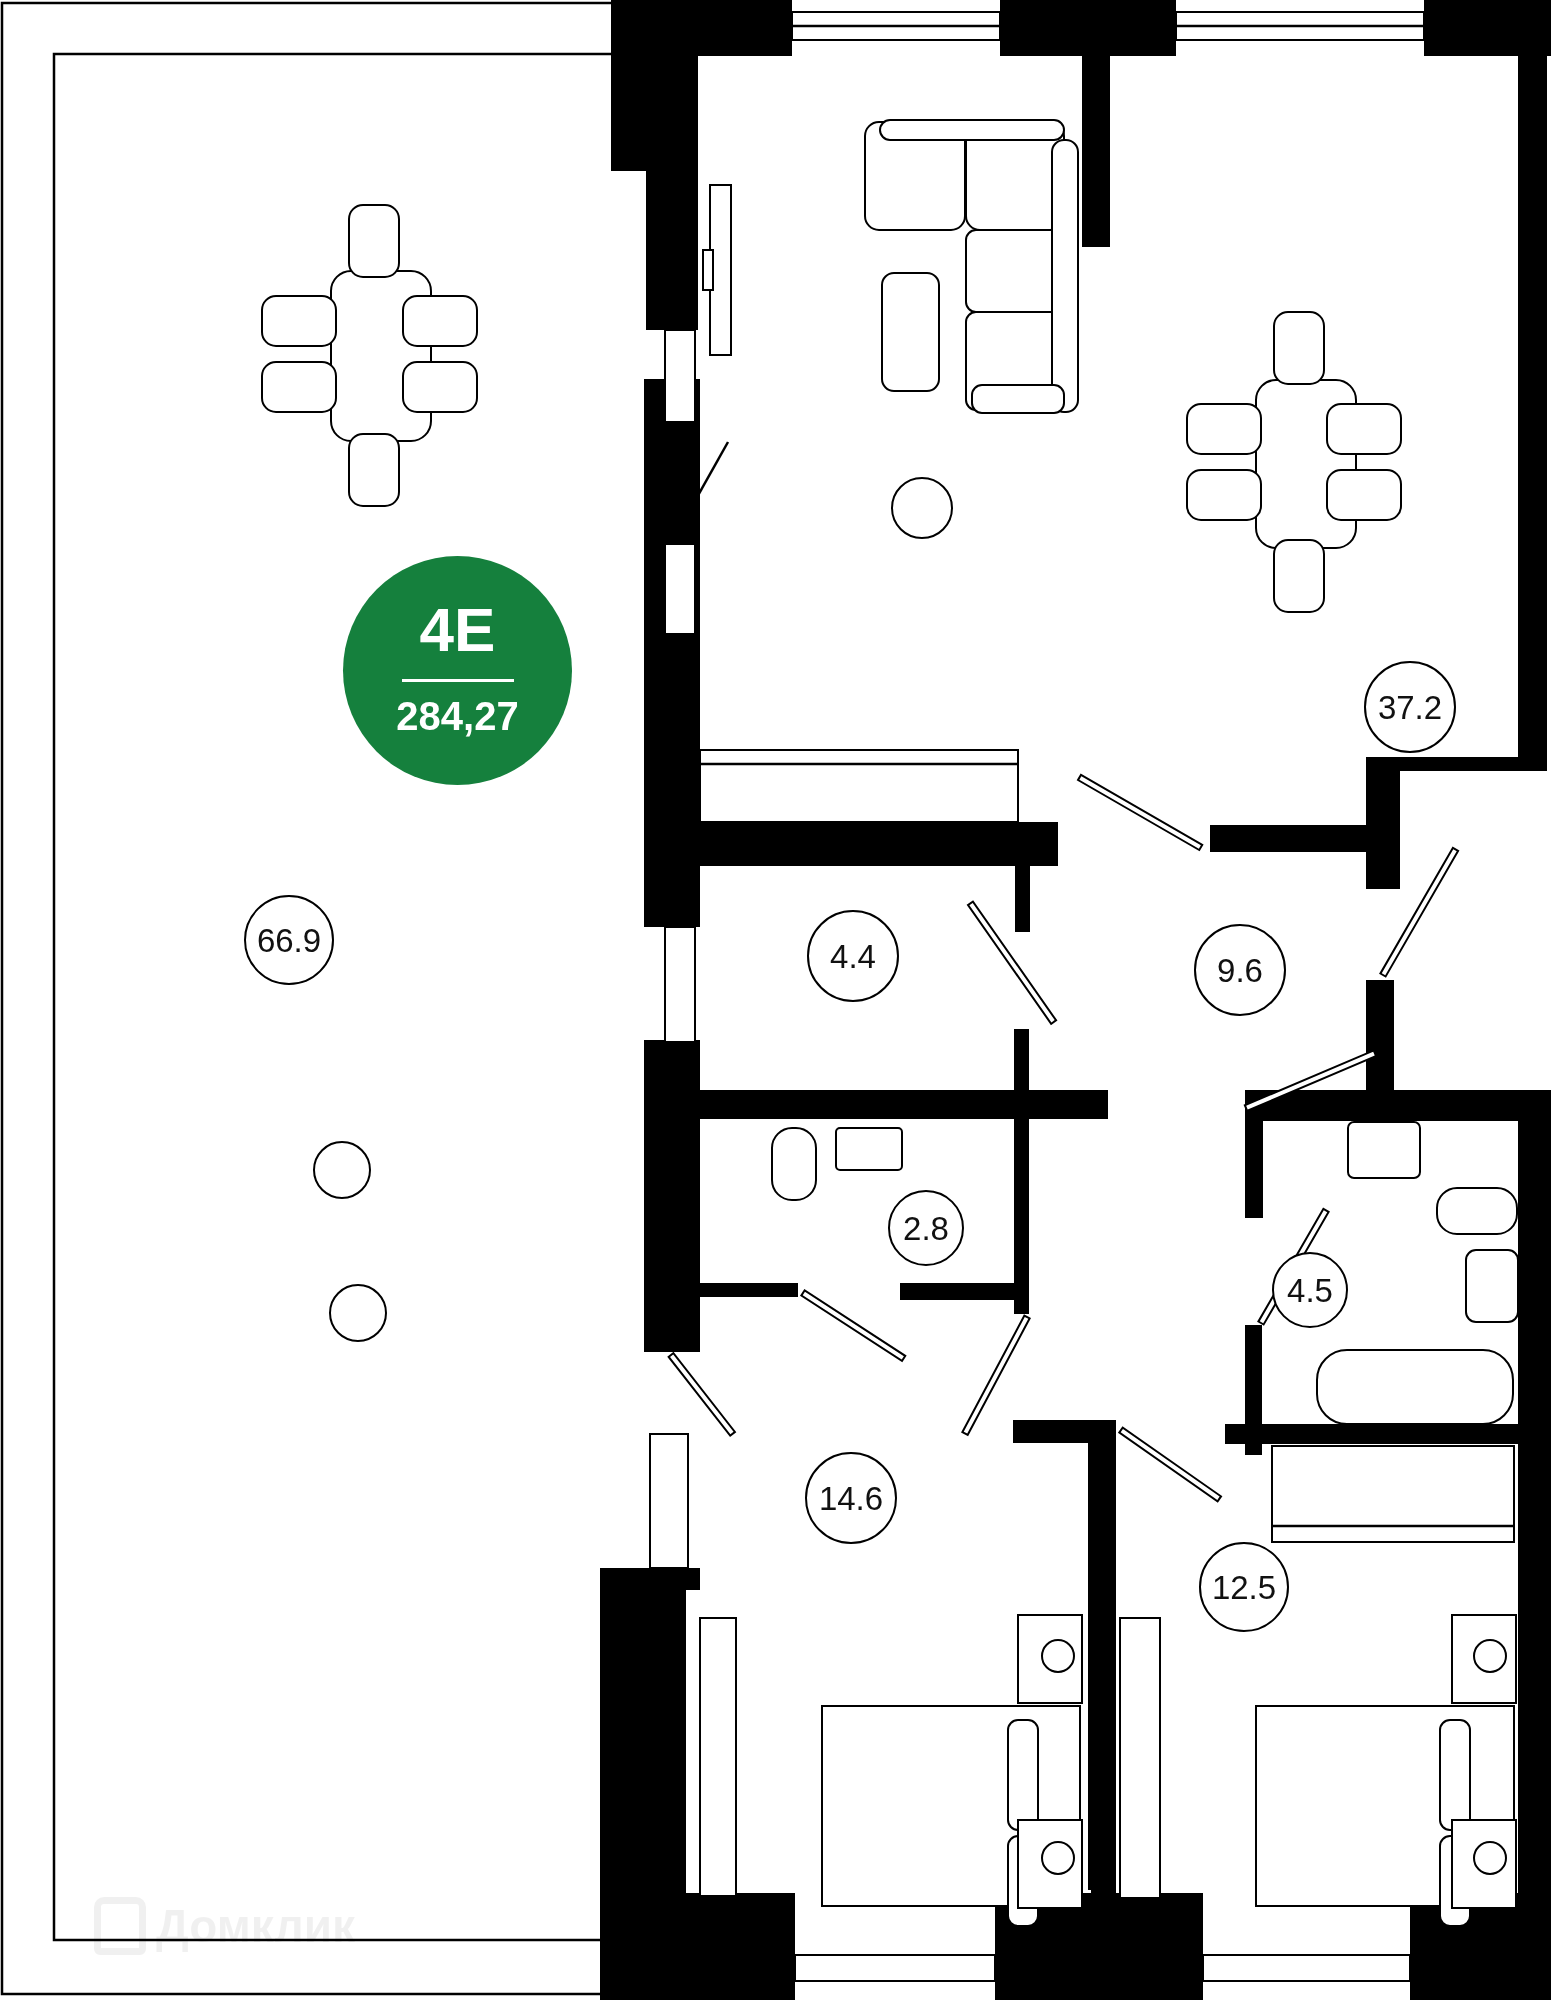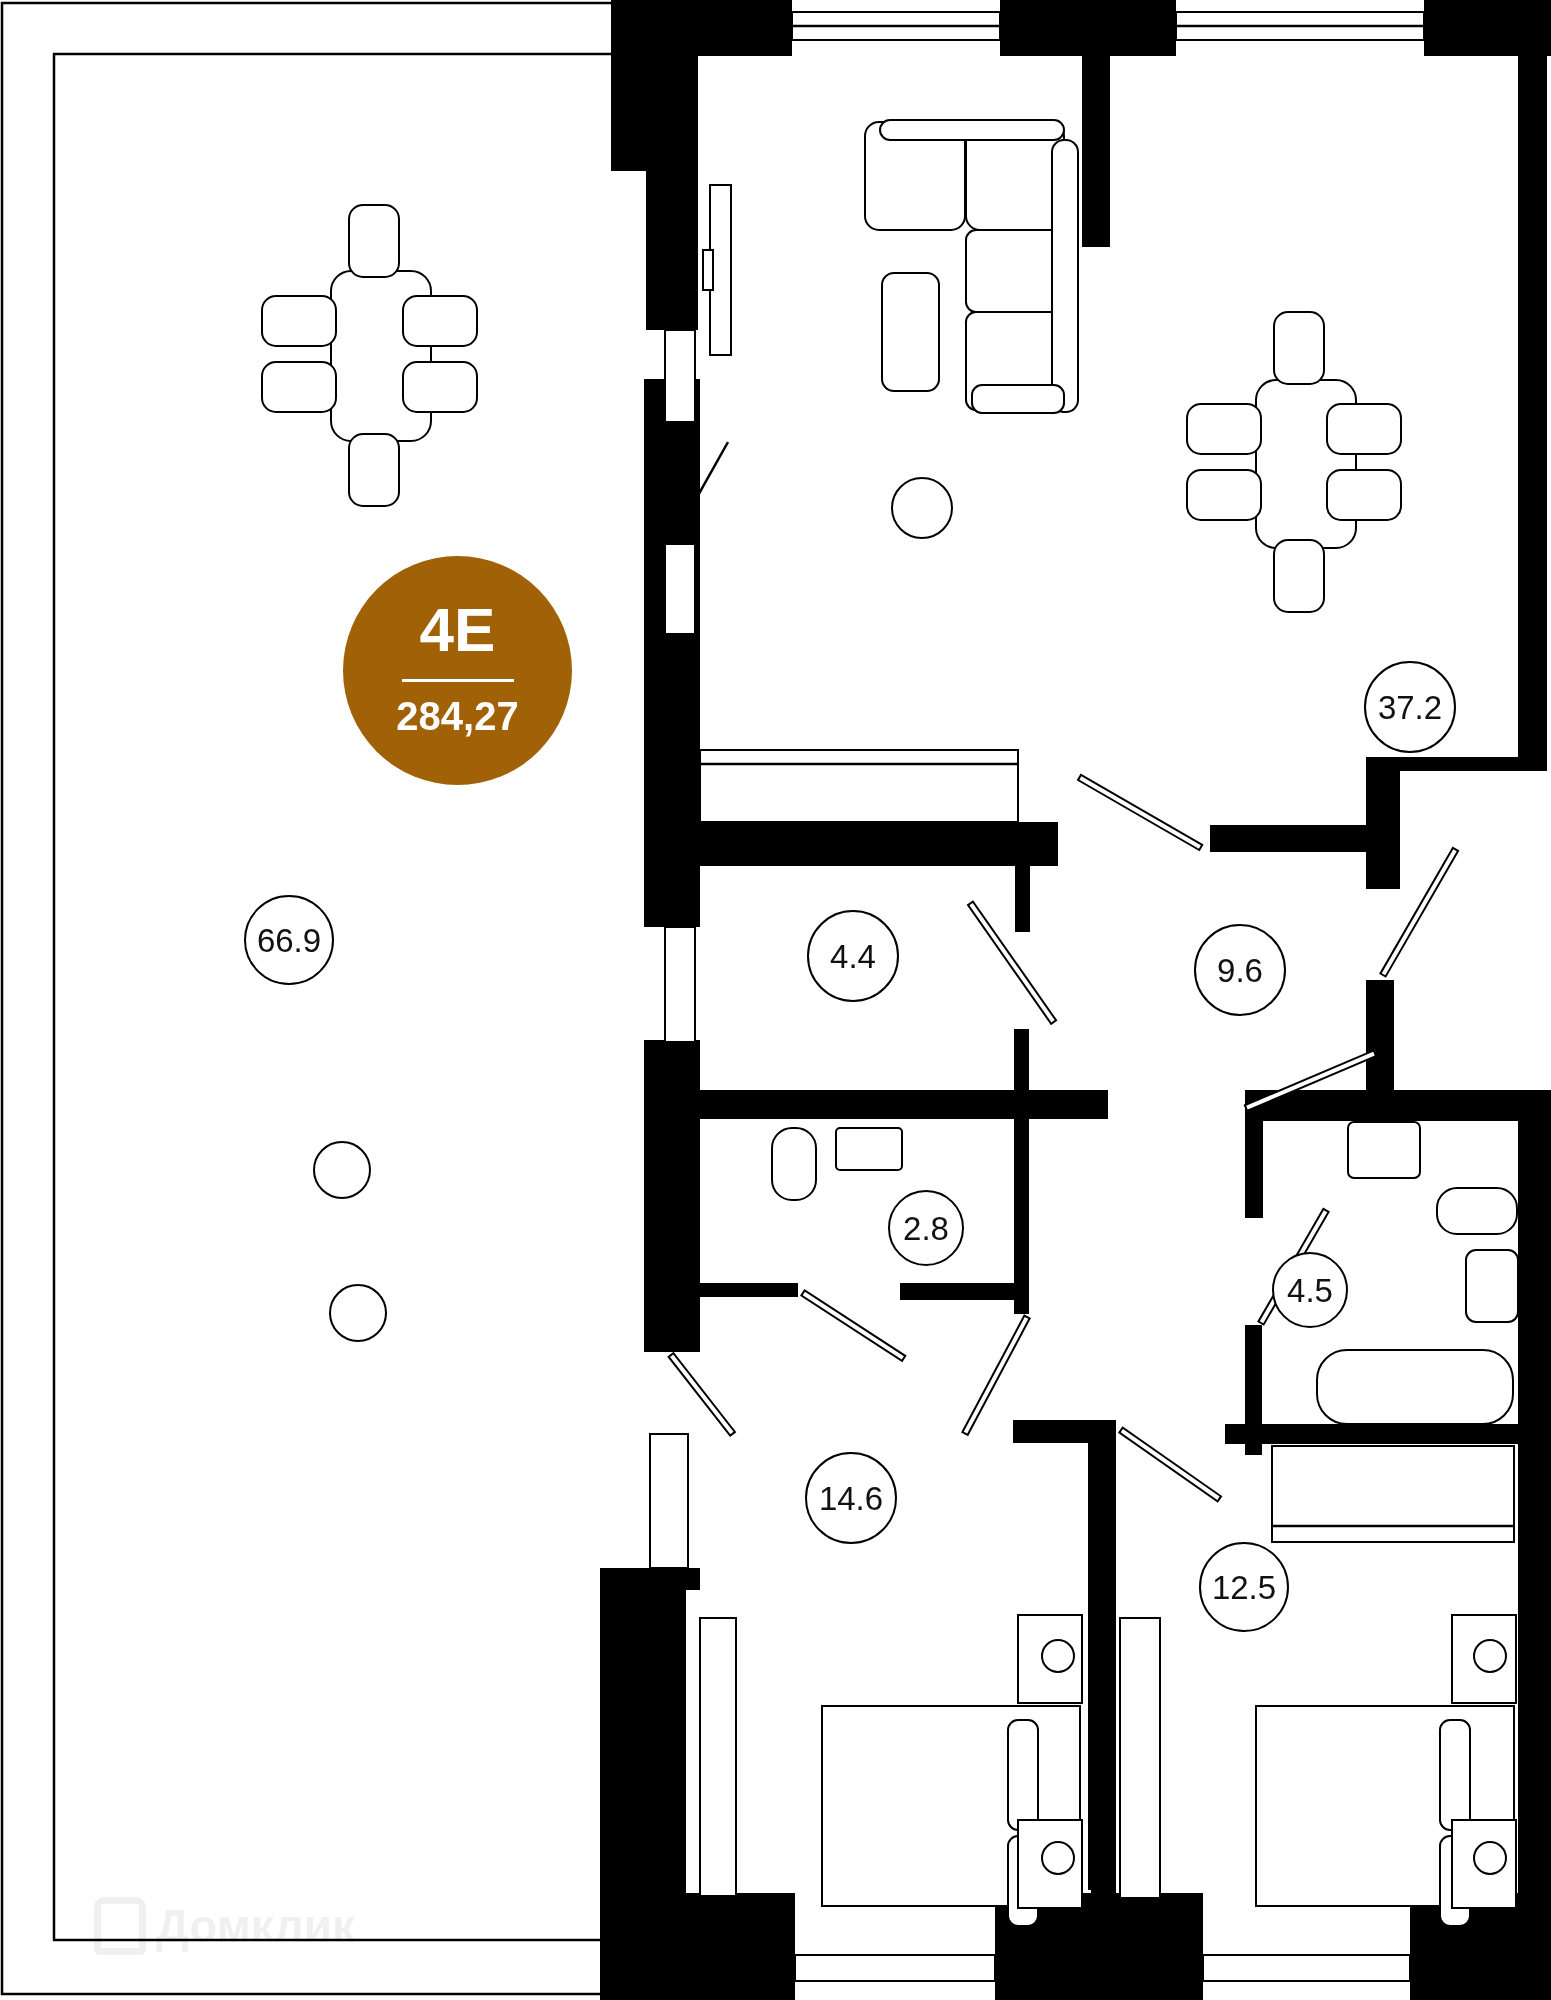--- a/index.html
+++ b/index.html
@@ -209,21 +209,21 @@
       <circle class="area-circle" cx="851" cy="1498" r="45"></circle>
       <text class="area-text" x="851" y="1498">14.6</text>
     </g>
     <g>
       <circle class="area-circle" cx="1244" cy="1587" r="44"></circle>
       <text class="area-text" x="1244" y="1587">12.5</text>
     </g>
   </g>
 </svg>
 
-<div class="badge" style="background:#a16207;">
+<div class="badge" style="background:#15803d;">
   <div class="badge-code">4E</div>
   <div class="badge-rule"></div>
   <div class="badge-total">284,27</div>
 </div>
 
 <div class="watermark">
   <div class="wm-icon"></div>
   <span>Домклик</span>
 </div>
 

